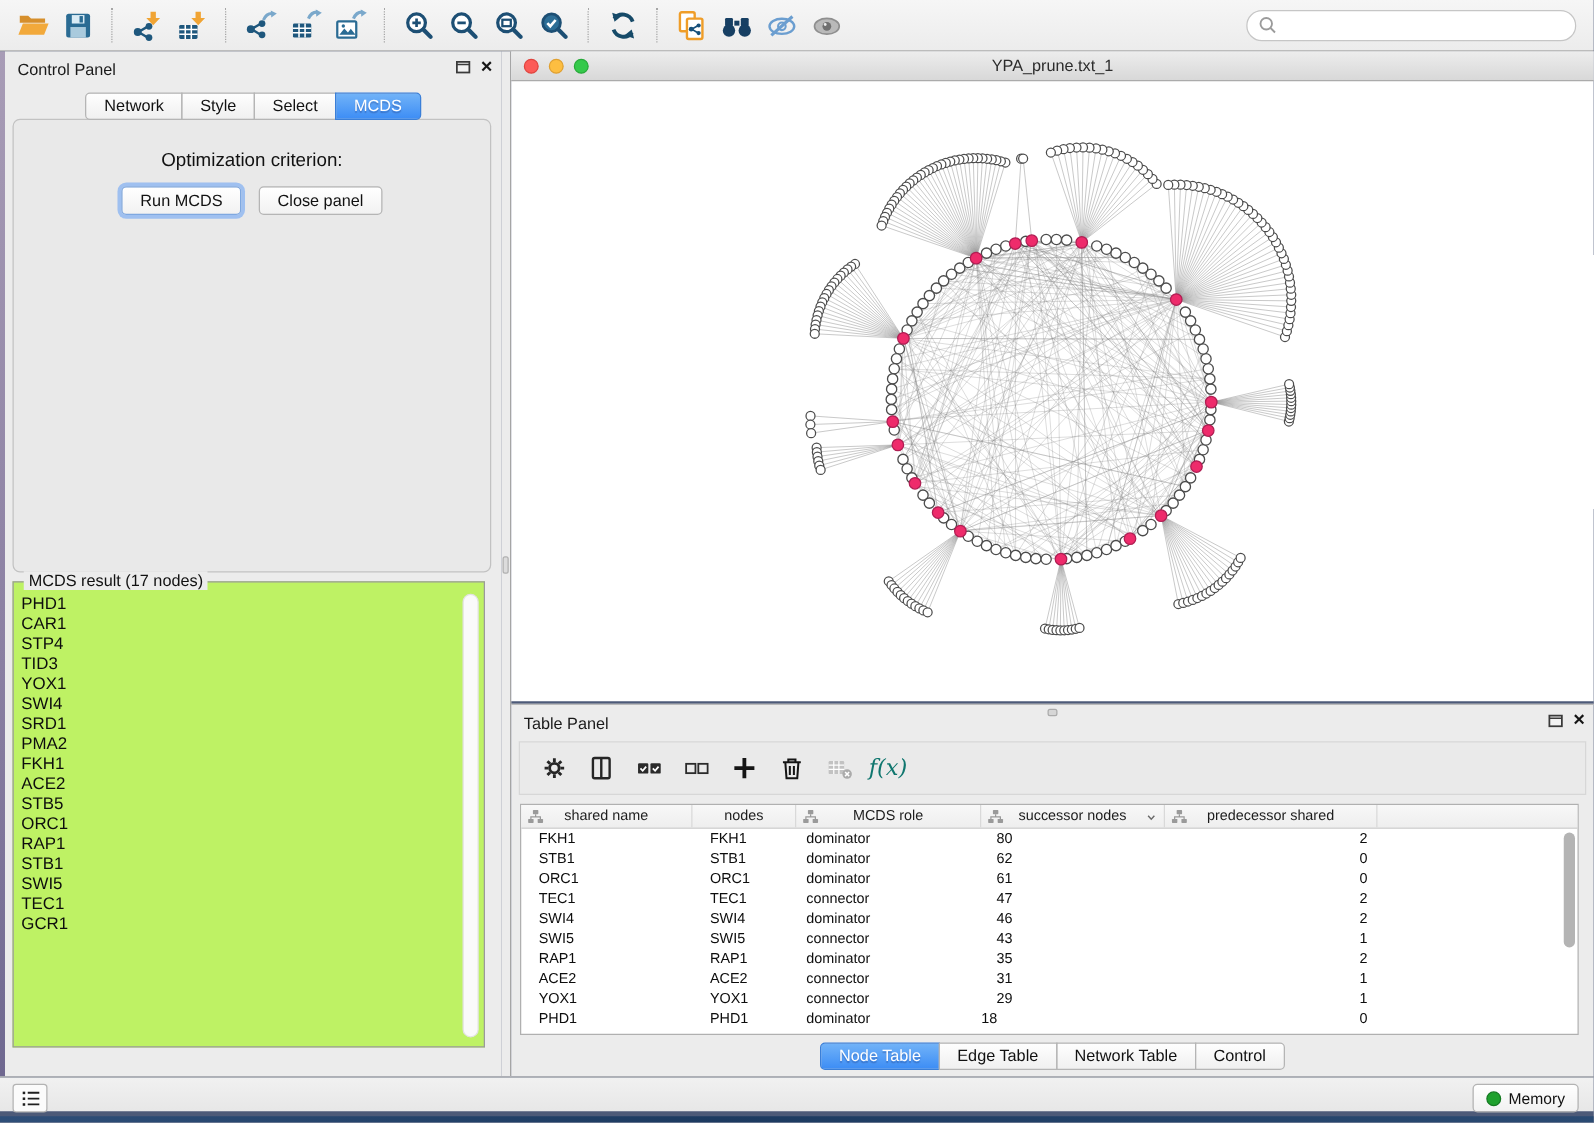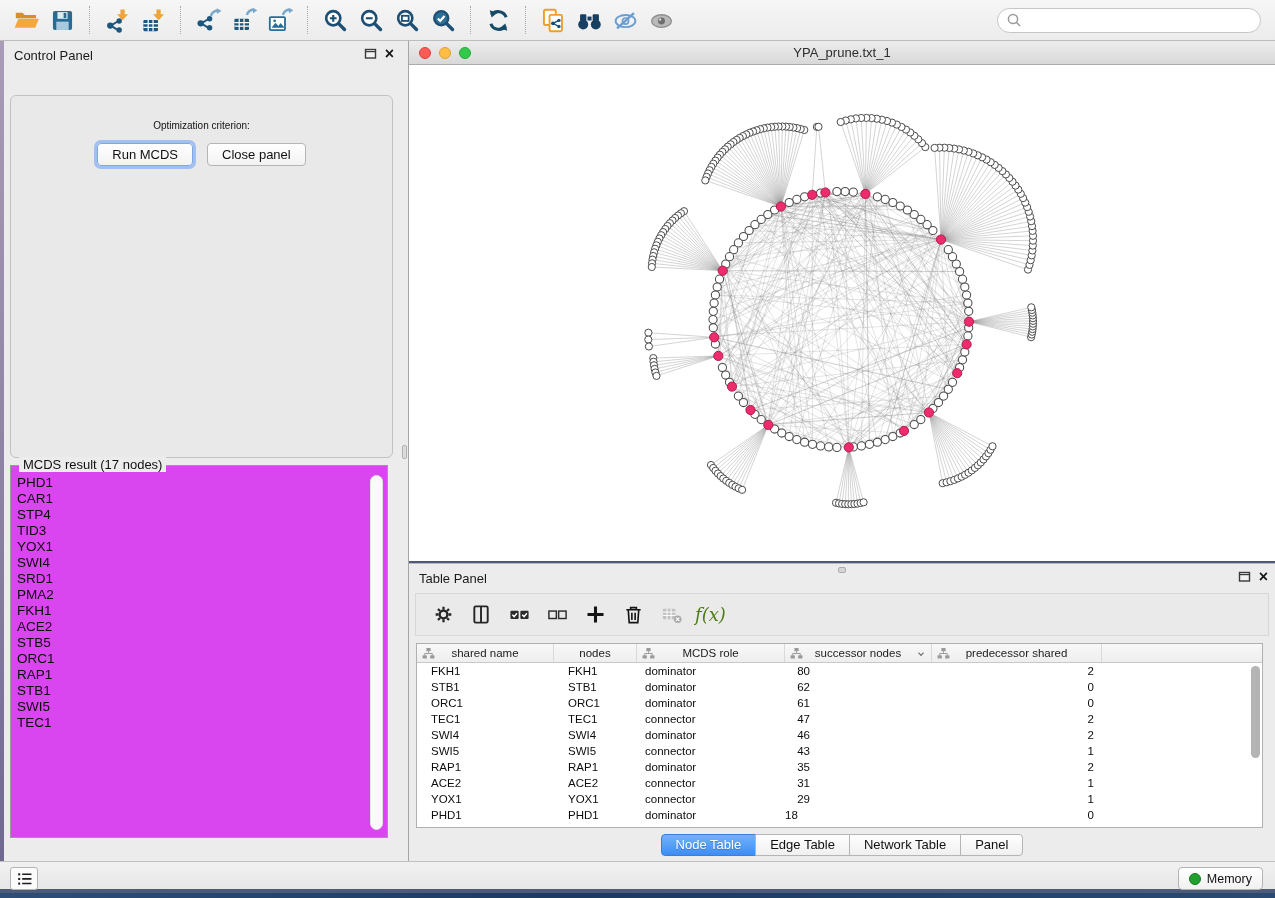--- a/index.html
+++ b/index.html
@@ -26,28 +26,28 @@
 .panel-title{position:absolute;left:10px;top:7px;font-size:13px;color:#1a1a1a}
 .win-btns{position:absolute;right:7px;top:6px;display:flex;gap:8px;align-items:center}
 .float-btn svg{width:13px;height:13px;display:block}
 .close-btn{font-size:16px;font-weight:700;color:#151515;line-height:13px;cursor:default}
 .cp-tabs{position:absolute;left:0;right:0;top:33px;display:flex;justify-content:center;z-index:2}
 .tab{height:22px;line-height:20px;padding:0 14px;font-size:13px;background:linear-gradient(#fefefe,#f0f0f0);border:1px solid #b5b5b5;margin-left:-1px;color:#111;cursor:default}
 .tab.first{border-radius:4px 0 0 4px;margin-left:0}
 .tab.last{border-radius:0 4px 4px 0}
 .tab.selected{background:linear-gradient(#71b3f8,#3d8df5);color:#fff;border-color:#3a7fd8;text-shadow:0 1px 1px rgba(0,0,60,.25)}
 .cp-content{position:absolute;left:6px;right:8px;top:54px;height:363px;background:#e9e9e9;border:1px solid #c2c2c2;border-radius:6px}
-.opt-label{margin-top:24px;text-align:center;font-size:10px;color:#111}
+.opt-label{margin-top:24px;text-align:center;font-size:15px;color:#111}
 .dropdown{position:relative;margin:14px auto 0;width:314px;height:23px;background:#fff;border:1px solid #b1b1b1;border-radius:4px;cursor:default}
 .dropdown-value{position:absolute;left:9px;top:3px;font-size:13px;color:#111;white-space:nowrap}
 .dropdown-stepper{position:absolute;right:-1px;top:-1px;width:21px;height:23px;background:linear-gradient(#6fb0f8,#3b8cf5);border-radius:0 4px 4px 0;border:1px solid #3a7fd8}
 .btn-row{margin-top:12px;display:flex;justify-content:center;gap:14px}
 .btn{height:23px;padding:0 14px;font-size:13px;color:#111;background:linear-gradient(#fff,#f2f2f2);border:1px solid #b5b5b5;border-radius:4px;font-family:inherit;cursor:default}
 .btn.focused{box-shadow:0 0 0 3px rgba(110,165,245,.6);border-color:#7fa8e0}
-.group-box{position:absolute;left:6px;right:13px;top:424px;height:373px;background:#d946ef;border:1px solid #9a9a9a}
+.group-box{position:absolute;left:6px;right:13px;top:424px;height:373px;background:#bef264;border:1px solid #9a9a9a}
 .group-legend{position:absolute;left:8px;top:-9px;background:#ececec;padding:0 4px;font-size:13px;color:#111}
 .mcds-list{position:absolute;left:6px;top:9px;right:24px;bottom:4px;overflow:hidden;font-size:13.5px}
 .mcds-item{height:16px;line-height:16px;color:#0d0d0d}
 .list-scroll{position:absolute;right:4px;top:9px;bottom:7px;width:13px;background:#fafafa;border:1px solid #e2e2e2;border-radius:7px}
 
 
 .vsplit{position:absolute;left:401px;top:41px;width:8px;height:820px;background:#ececec;border-right:1px solid #a5a5a5}
 .vsplit .handle{position:absolute;left:1px;top:404px;width:5px;height:14px;background:#dcdcdc;border:1px solid #b0b0b0;border-radius:2px}
 
 
@@ -61,21 +61,21 @@
 .net-title{position:absolute;left:0;right:0;top:4px;text-align:center;font-size:13px;color:#2c2c2c}
 .net-canvas{position:absolute;left:0;top:24px;right:0;bottom:0}
 #net-svg{width:100%;height:100%;display:block}
 
 
 .table-panel{position:absolute;left:409px;top:563px;width:866px;height:298px;background:#ececec;border-top:1px solid #b9b9b9}
 .drag-dot{position:absolute;left:50%;top:3px;width:8px;height:6px;margin-left:-4px;background:#d6d6d6;border:1px solid #ababab;border-radius:2px}
 .tp-toolbar{position:absolute;left:6px;right:6px;top:29px;height:43px;background:#eaeaea;border:1px solid #d7d7d7;display:flex;align-items:center;gap:17px;padding-left:17px}
 .tp-btn{display:flex;align-items:center;justify-content:center;cursor:default}
 .tp-btn svg{width:21px;height:21px}
-.fx-label{font-family:"DejaVu Serif","Liberation Serif",serif;font-style:italic;font-size:18px;color:#4d7c0f;margin-left:-4px}
+.fx-label{font-family:"DejaVu Serif","Liberation Serif",serif;font-style:italic;font-size:18px;color:#0f766e;margin-left:-4px}
 .table-wrap{position:absolute;left:7px;right:12px;top:79px;height:185px;background:#fff;border:1px solid #b0b0b0;overflow:hidden}
 .thead{display:flex;height:19px;border-bottom:1px solid #c9c9c9;background:linear-gradient(#f8f8f8,#eee)}
 .th{position:relative;flex:none;display:flex;align-items:center;justify-content:center;font-size:11.5px;color:#1c1c1c;border-right:1px solid #d9d9d9;cursor:default}
 .th .col-icon{position:absolute;left:5px;top:3px;width:13px;height:13px}
 .th .sort{position:absolute;right:5px;top:5px;width:10px;height:10px}
 .th.filler{flex:1;border-right:none}
 .tr{display:flex;height:16px}
 .td{flex:none;font-size:11.5px;line-height:16px;color:#0d0d0d;white-space:nowrap;overflow:hidden}
 .vscroll{position:absolute;right:1px;top:21px;width:11px;bottom:3px}
 .vthumb{position:absolute;left:1px;top:1px;width:9px;height:92px;background:#b4b4b4;border-radius:5px}
@@ -243,20 +243,26 @@
   <div class="control-panel">
     <span class="panel-title">Control Panel</span>
     <div class="win-btns">
       <span class="float-btn">
           <svg viewBox="0 0 13 13">
             <rect x="1.5" y="2.5" width="10" height="8.5" fill="#f2f2f2" stroke="#3a3a3a" stroke-width="1.4"></rect>
             <path d="M1.5 4.6h10" stroke="#3a3a3a" stroke-width="1.2"></path>
           </svg>
         </span>
       <span class="close-btn">×</span>
+    </div>
+    <div class="cp-tabs">
+      <div class="tab first">Network</div>
+      <div class="tab">Style</div>
+      <div class="tab">Select</div>
+      <div class="tab last selected">MCDS</div>
     </div>
     <div class="cp-content">
       <div class="opt-label">Optimization criterion:</div>
       <div class="btn-row">
         <button class="btn focused">Run MCDS</button>
         <button class="btn">Close panel</button>
       </div>
     </div>
     <div class="group-box">
       <span class="group-legend">MCDS result (17 nodes)</span>
@@ -270,20 +276,21 @@
           <div class="mcds-item">SRD1</div>
           <div class="mcds-item">PMA2</div>
           <div class="mcds-item">FKH1</div>
           <div class="mcds-item">ACE2</div>
           <div class="mcds-item">STB5</div>
           <div class="mcds-item">ORC1</div>
           <div class="mcds-item">RAP1</div>
           <div class="mcds-item">STB1</div>
           <div class="mcds-item">SWI5</div>
           <div class="mcds-item">TEC1</div>
+          <div class="mcds-item">GCR1</div>
         </div>
       <div class="list-scroll"></div>
     </div>
   </div>
 
   <div class="vsplit">
       <div class="handle"></div>
     </div>
 
   <div class="network-window">
@@ -1204,21 +1211,21 @@
           </div>
         </div>
       <div class="vscroll">
           <div class="vthumb"></div>
         </div>
     </div>
     <div class="table-tabs">
       <div class="tab first selected">Node Table</div>
       <div class="tab">Edge Table</div>
       <div class="tab">Network Table</div>
-      <div class="tab last">Panel</div>
+      <div class="tab last">Control</div>
     </div>
   </div>
 
   <div class="statusbar">
     <div class="list-btn">
         <svg viewBox="0 0 22 22">
           <path d="M8 5.5h12M8 11.5h12M8 17.5h12" stroke="#1f1f1f" stroke-width="2"></path>
           <g fill="#1f1f1f">
             <rect x="2.8" y="4.3" width="2.6" height="2.6"></rect>
             <rect x="2.8" y="10.3" width="2.6" height="2.6"></rect>

